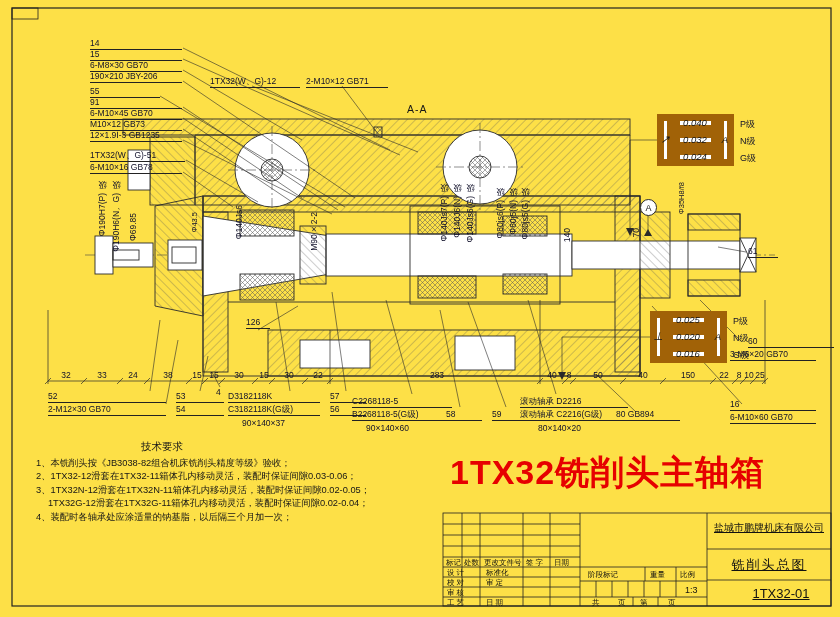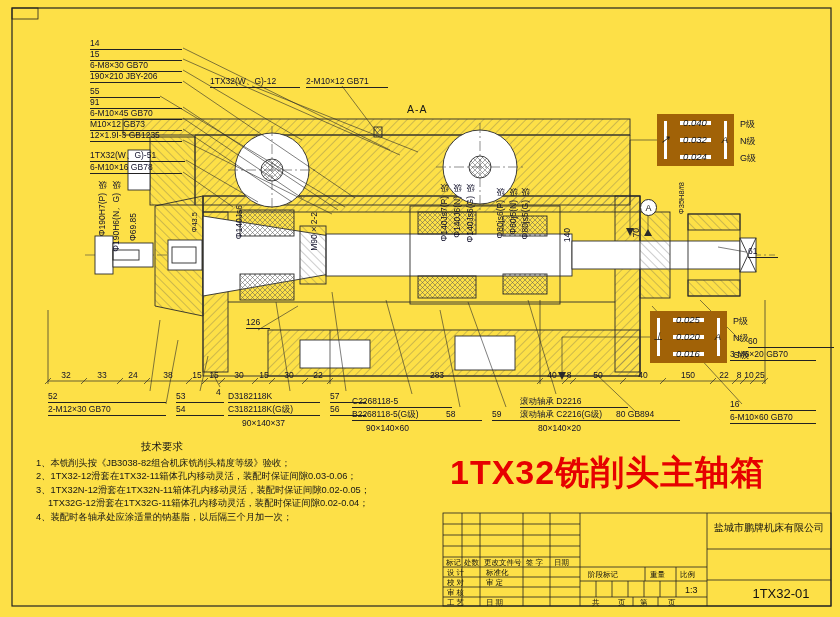--- a/index.html
+++ b/index.html
@@ -15,21 +15,21 @@
        grid-template-rows:17px 17px 17px;background:#fff;}
   .tol div{border:7px solid #a16207;display:flex;align-items:center;justify-content:center;
            font-size:9.5px;margin:-0.5px;font-style:italic;}
   .tol .sym{grid-row:1/4;font-size:11px;}
   .tol .dat{grid-row:1/4;grid-column:3;}
   .grade{position:absolute;font-size:9px;color:#10102a;white-space:nowrap;}
   .datum-circle{position:absolute;width:15px;height:15px;border:1px solid #2a2a2a;border-radius:50%;
                 display:flex;align-items:center;justify-content:center;font-size:9px;background:#fff;}
   .tr-line{font-size:9.3px;line-height:13.4px;white-space:nowrap;}
   .tb{position:absolute;font-size:7.5px;white-space:nowrap;color:#111;}
-  .tbc{position:absolute;text-align:center;color:#111;white-space:nowrap;}
+  .tbc{position:absolute;text-align:center;color:#111;white-space:nowrap;text-decoration:underline;}
   #red-title{position:absolute;left:423px;top:450px;font-size:34px;font-weight:bold;
              letter-spacing:1px;white-space:nowrap;margin-left:27px;}
   #aa{position:absolute;left:407px;top:103px;font-size:10.5px;letter-spacing:1px;}
 </style>
 </head>
 <body>
 
 <div id="page">
 
   <svg id="art" width="840" height="617">
@@ -279,15 +279,16 @@
   <div class="tb" style="left:486px;top:598px">日 期</div>
   <div class="tb" style="left:588px;top:570px">阶段标记</div>
   <div class="tb" style="left:650px;top:570px">重量</div>
   <div class="tb" style="left:680px;top:570px">比例</div>
   <div class="tb" style="left:685px;top:585px;font-size:9px">1:3</div>
   <div class="tb" style="left:592px;top:598px">共</div>
   <div class="tb" style="left:618px;top:598px">页</div>
   <div class="tb" style="left:640px;top:598px">第</div>
   <div class="tb" style="left:668px;top:598px">页</div>
   <div class="tbc" style="left:709px;top:521px;width:120px;font-size:10px">盐城市鹏牌机床有限公司</div>
+  <div class="tbc" style="left:709px;top:556px;width:120px;font-size:13px;letter-spacing:2px">铣削头总图</div>
   <div class="tbc" style="left:709px;top:586px;width:144px;font-size:13px">1TX32-01</div>
 
 </div>
 
 </body></html>

